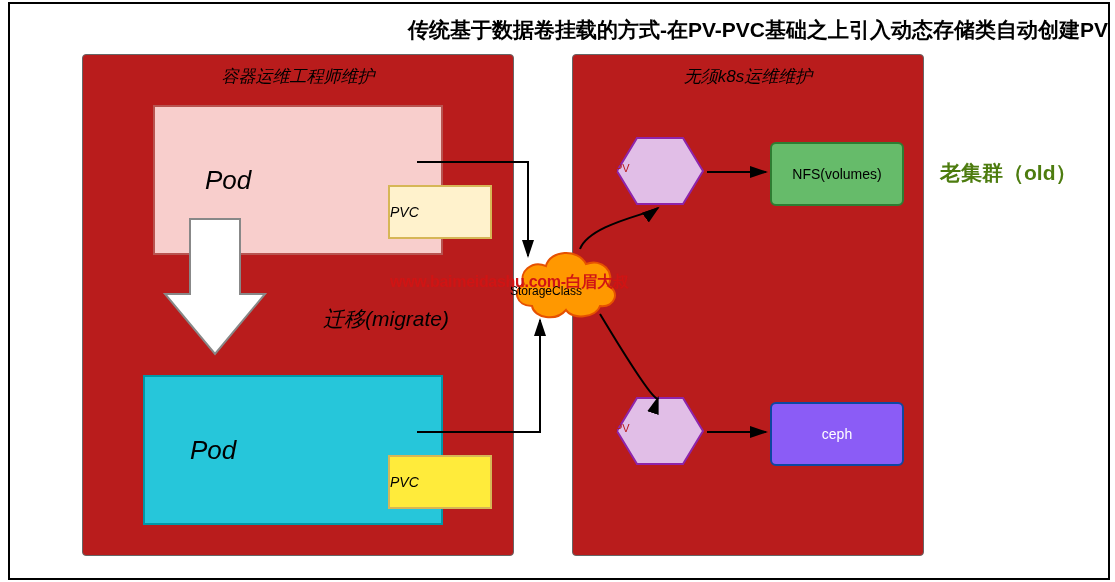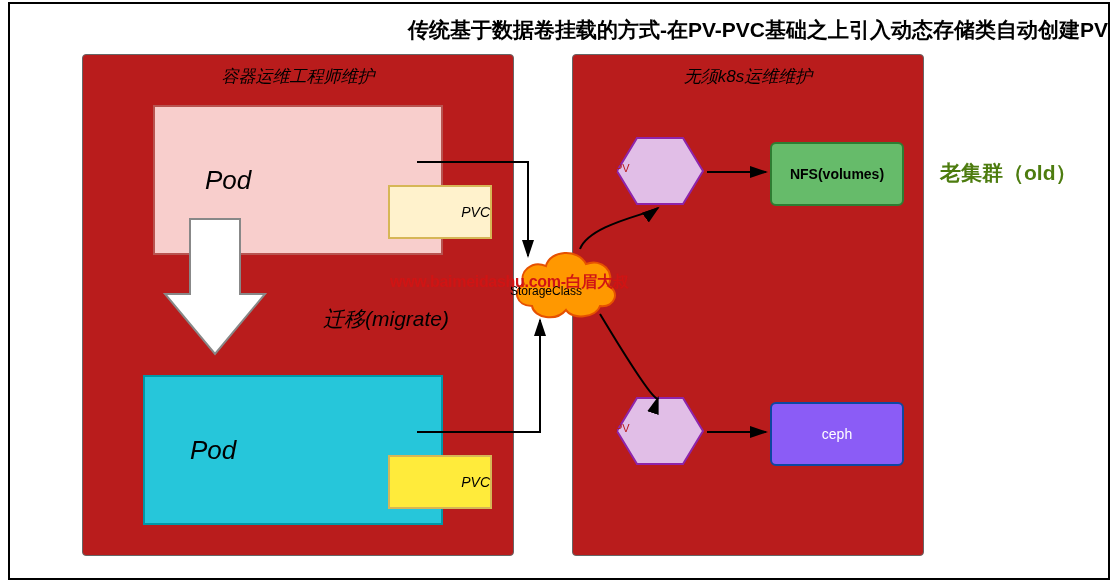--- a/index.html
+++ b/index.html
@@ -86,21 +86,21 @@
     height: 150px;
     background: #26C6DA;
     border-color: #0097A7;
     padding-left: 45px;
   }
   .pvc {
     position: absolute;
     border: 2px solid;
     display: flex;
     align-items: center;
-    justify-content: flex-end;
+    justify-content: flex-start;
     font-size: 14px;
   }
   .pvc1 {
     left: 305px;
     top: 130px;
     width: 100px;
     height: 50px;
     background: #FFF2CC;
     border-color: #D6B656;
   }
@@ -175,21 +175,20 @@
     align-items: center;
     justify-content: center;
     font-size: 14px;
   }
   .nfs {
     left: 760px;
     top: 138px;
     background: #66BB6A;
     border-color: #2E7D32;
     color: #000;
-    font-weight: bold;
   }
   .ceph {
     left: 760px;
     top: 398px;
     background: #8b5cf6;
     border-color: #0D47A1;
     color: #fff;
   }
   .cluster-label {
     position: absolute;

